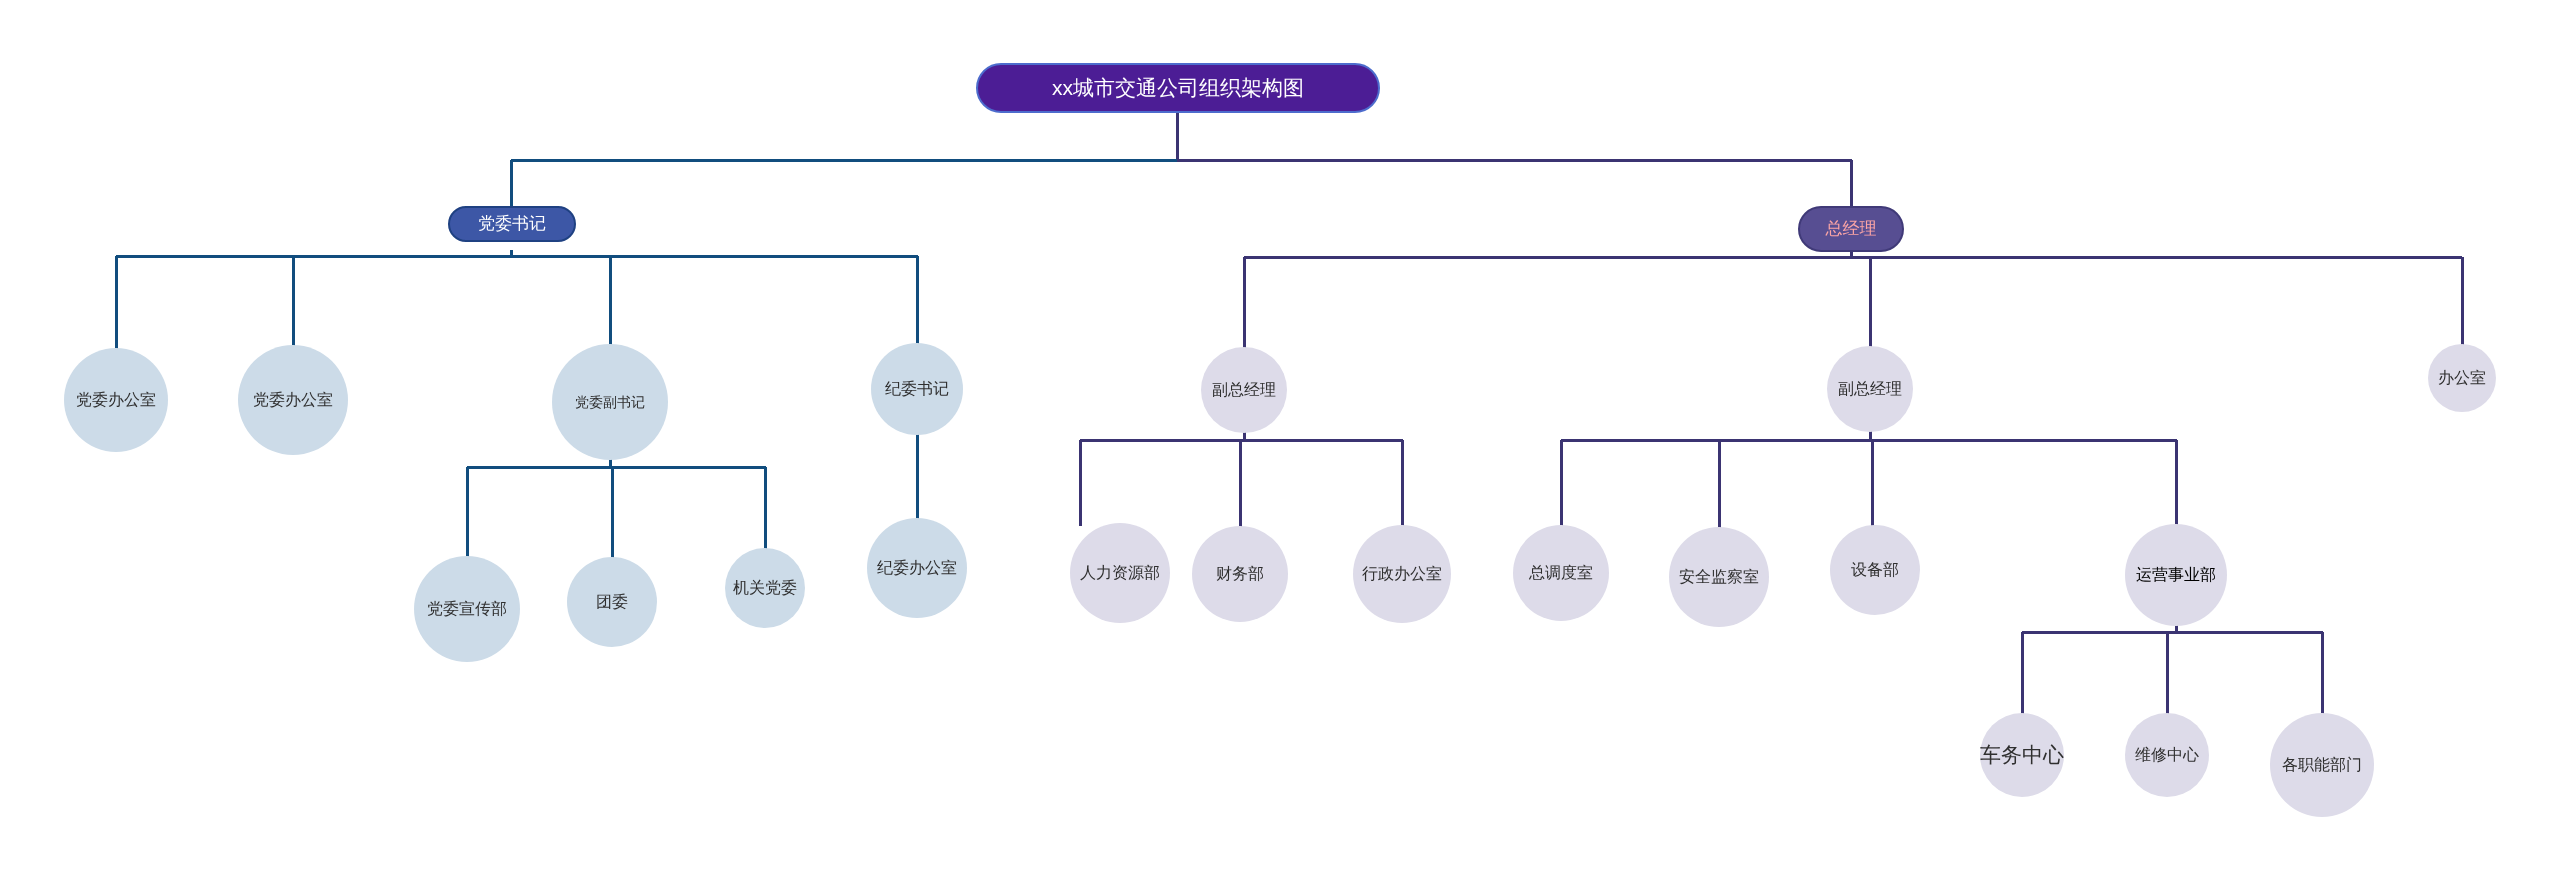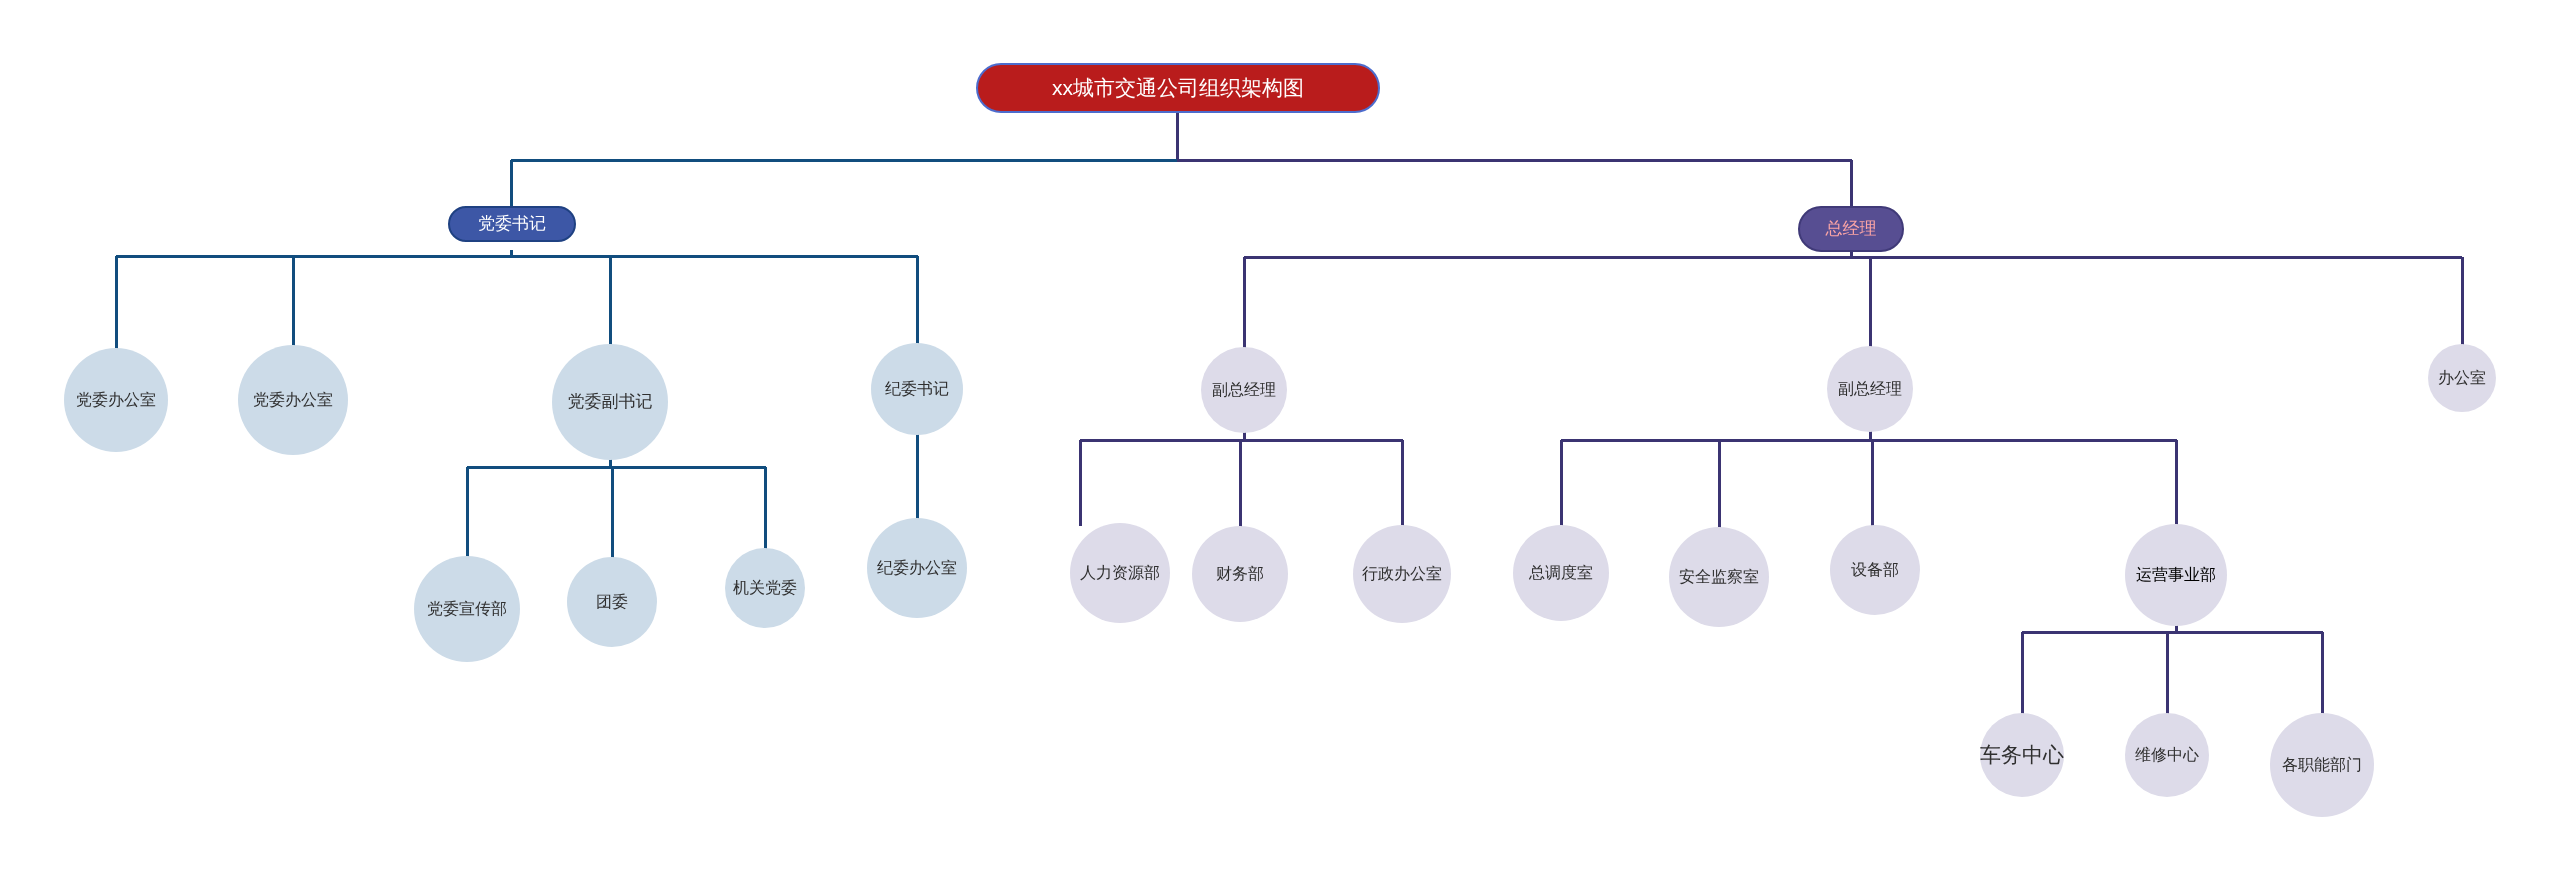--- a/index.html
+++ b/index.html
@@ -64,26 +64,26 @@
       <div class="edge" style="left: 1717.5px; top: 440px; width: 3px; height: 90px; background: rgb(59, 52, 114);"></div>
       <div class="edge" style="left: 1870.5px; top: 440px; width: 3px; height: 87px; background: rgb(59, 52, 114);"></div>
       <div class="edge" style="left: 2174.5px; top: 440px; width: 3px; height: 87px; background: rgb(59, 52, 114);"></div>
       <div class="edge" style="left: 2174.5px; top: 623px; width: 3px; height: 11px; background: rgb(59, 52, 114);"></div>
       <div class="edge" style="left: 2022px; top: 630.5px; width: 301px; height: 3px; background: rgb(59, 52, 114);"></div>
       <div class="edge" style="left: 2020.5px; top: 632px; width: 3px; height: 83px; background: rgb(59, 52, 114);"></div>
       <div class="edge" style="left: 2165.5px; top: 632px; width: 3px; height: 84px; background: rgb(59, 52, 114);"></div>
       <div class="edge" style="left: 2320.5px; top: 632px; width: 3px; height: 84px; background: rgb(59, 52, 114);"></div>
     </div>
   <div id="node-layer">
-      <div class="node pill" style="border-color: rgb(77, 108, 205); left: 976px; top: 63px; width: 404px; height: 50px; border-radius: 25px; background: #b91c1c; color: rgb(255, 255, 255); font-size: 21px;">xx城市交通公司组织架构图</div>
+      <div class="node pill" style="border-color: rgb(77, 108, 205); left: 976px; top: 63px; width: 404px; height: 50px; border-radius: 25px; background: #4c1d95; color: rgb(255, 255, 255); font-size: 21px;">xx城市交通公司组织架构图</div>
       <div class="node pill" style="border-color: rgb(31, 65, 130); left: 448px; top: 206px; width: 128px; height: 36px; border-radius: 23px; background: rgb(61, 87, 166); color: rgb(255, 255, 255); font-size: 17px;">党委书记</div>
       <div class="node pill" style="border-color: rgb(64, 58, 120); left: 1798px; top: 206px; width: 106px; height: 46px; border-radius: 23px; background: rgb(87, 78, 146); color: #fca5a5; font-size: 17px;">总经理</div>
       <div class="node circle" style="left: 64px; top: 348px; width: 104px; height: 104px; border-radius: 50%; background: rgb(204, 219, 232); color: rgb(47, 47, 47); font-size: 16px;">党委办公室</div>
       <div class="node circle" style="left: 238px; top: 345px; width: 110px; height: 110px; border-radius: 50%; background: rgb(204, 219, 232); color: rgb(47, 47, 47); font-size: 16px;">党委办公室</div>
-      <div class="node circle" style="left: 552px; top: 344px; width: 116px; height: 116px; border-radius: 50%; background: rgb(204, 219, 232); color: rgb(47, 47, 47); font-size: 17px;">党委副书记</div>
+      <div class="node circle" style="left: 552px; top: 344px; width: 116px; height: 116px; border-radius: 50%; background: rgb(204, 219, 232); color: rgb(47, 47, 47); font-size: 14px;">党委副书记</div>
       <div class="node circle" style="left: 871px; top: 343px; width: 92px; height: 92px; border-radius: 50%; background: rgb(204, 219, 232); color: rgb(47, 47, 47); font-size: 16px;">纪委书记</div>
       <div class="node circle" style="left: 414px; top: 556px; width: 106px; height: 106px; border-radius: 50%; background: rgb(204, 219, 232); color: rgb(47, 47, 47); font-size: 16px;">党委宣传部</div>
       <div class="node circle" style="left: 567px; top: 557px; width: 90px; height: 90px; border-radius: 50%; background: rgb(204, 219, 232); color: rgb(47, 47, 47); font-size: 16px;">团委</div>
       <div class="node circle" style="left: 725px; top: 548px; width: 80px; height: 80px; border-radius: 50%; background: rgb(204, 219, 232); color: rgb(47, 47, 47); font-size: 16px;">机关党委</div>
       <div class="node circle" style="left: 867px; top: 518px; width: 100px; height: 100px; border-radius: 50%; background: rgb(204, 219, 232); color: rgb(47, 47, 47); font-size: 16px;">纪委办公室</div>
       <div class="node circle" style="left: 1201px; top: 347px; width: 86px; height: 86px; border-radius: 50%; background: rgb(221, 219, 233); color: rgb(47, 47, 47); font-size: 16px;">副总经理</div>
       <div class="node circle" style="left: 1827px; top: 346px; width: 86px; height: 86px; border-radius: 50%; background: rgb(221, 219, 233); color: rgb(47, 47, 47); font-size: 16px;">副总经理</div>
       <div class="node circle" style="left: 2428px; top: 344px; width: 68px; height: 68px; border-radius: 50%; background: rgb(221, 219, 233); color: rgb(47, 47, 47); font-size: 16px;">办公室</div>
       <div class="node circle" style="left: 1070px; top: 523px; width: 100px; height: 100px; border-radius: 50%; background: rgb(221, 219, 233); color: rgb(47, 47, 47); font-size: 16px;">人力资源部</div>
       <div class="node circle" style="left: 1192px; top: 526px; width: 96px; height: 96px; border-radius: 50%; background: rgb(221, 219, 233); color: rgb(47, 47, 47); font-size: 16px;">财务部</div>

